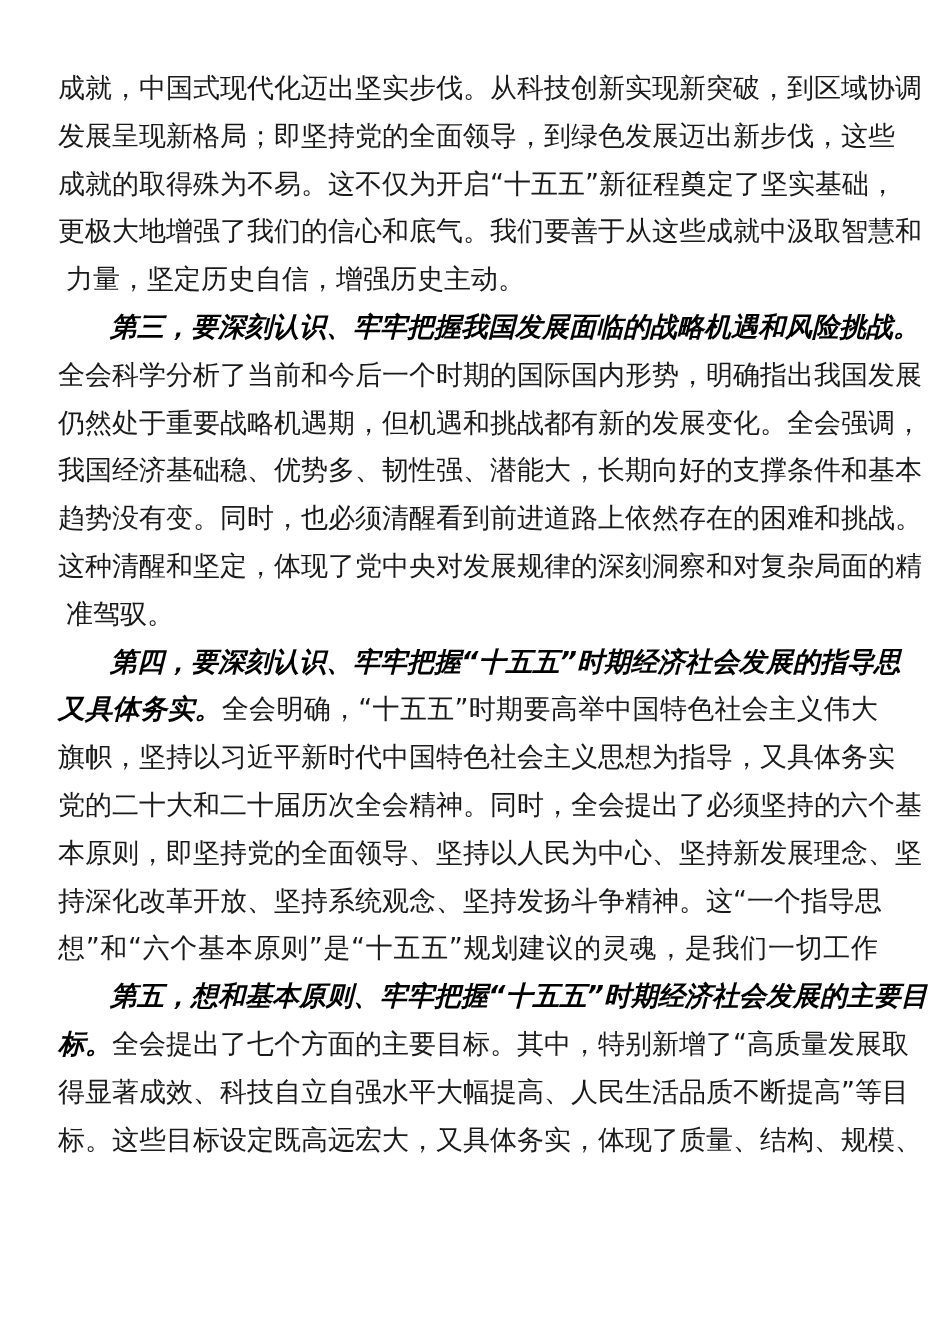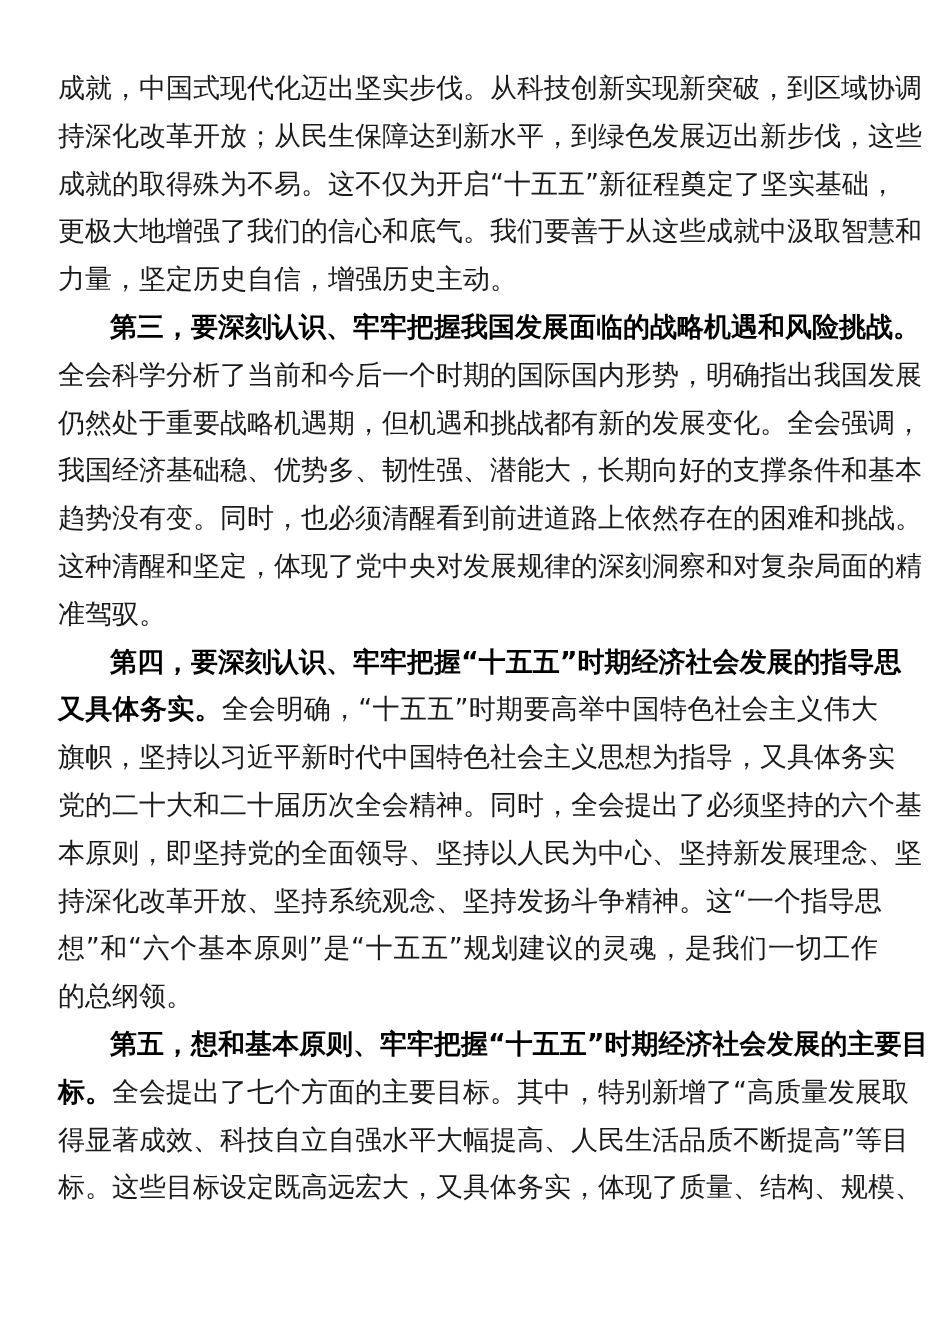--- a/index.html
+++ b/index.html
@@ -26,46 +26,48 @@
     height: 47.8px;
     line-height: 47.8px;
     font-size: 27px;
     white-space: nowrap;
     text-align: justify;
     text-align-last: justify;
     letter-spacing: 0px;
   }
   .line.last {
     text-align-last: left;
+    margin-left: 8px;
   }
   .line.indent {
     padding-left: 52px;
   }
   .bold {
     font-weight: bold;
     color: #000;
+    font-style: italic;
   }
   .line-inner {
     display: inline-block;
     width: 100%;
     text-align: justify;
     text-align-last: justify;
   }
   .line.last .line-inner {
     text-align-last: left;
   }
 </style>
 </head>
 <body>
 
 <div class="page">
 
   <div>
     <span class="line"><span class="line-inner">成就，中国式现代化迈出坚实步伐。从科技创新实现新突破，到区域协调</span></span>
-    <span class="line"><span class="line-inner">持深化改革开放；从民生保障达到新水平，到绿色发展迈出新步伐，这些</span></span>
+    <span class="line"><span class="line-inner">发展呈现新格局；即坚持党的全面领导，到绿色发展迈出新步伐，这些</span></span>
     <span class="line"><span class="line-inner">成就的取得殊为不易。这不仅为开启“十五五”新征程奠定了坚实基础，</span></span>
     <span class="line"><span class="line-inner">更极大地增强了我们的信心和底气。我们要善于从这些成就中汲取智慧和</span></span>
     <span class="line last"><span class="line-inner">力量，坚定历史自信，增强历史主动。</span></span>
   </div>
 
   <div>
     <span class="line indent"><span class="line-inner bold">第三，要深刻认识、牢牢把握我国发展面临的战略机遇和风险挑战。</span></span>
     <span class="line"><span class="line-inner">全会科学分析了当前和今后一个时期的国际国内形势，明确指出我国发展</span></span>
     <span class="line"><span class="line-inner">仍然处于重要战略机遇期，但机遇和挑战都有新的发展变化。全会强调，</span></span>
     <span class="line"><span class="line-inner">我国经济基础稳、优势多、韧性强、潜能大，长期向好的支撑条件和基本</span></span>
@@ -75,21 +77,20 @@
   </div>
 
   <div>
     <span class="line indent"><span class="line-inner bold">第四，要深刻认识、牢牢把握“十五五”时期经济社会发展的指导思</span></span>
     <span class="line"><span class="line-inner"><span class="bold">又具体务实。</span><span>全会明确，“十五五”时期要高举中国特色社会主义伟大</span></span></span>
     <span class="line"><span class="line-inner">旗帜，坚持以习近平新时代中国特色社会主义思想为指导，又具体务实</span></span>
     <span class="line"><span class="line-inner">党的二十大和二十届历次全会精神。同时，全会提出了必须坚持的六个基</span></span>
     <span class="line"><span class="line-inner">本原则，即坚持党的全面领导、坚持以人民为中心、坚持新发展理念、坚</span></span>
     <span class="line"><span class="line-inner">持深化改革开放、坚持系统观念、坚持发扬斗争精神。这“一个指导思</span></span>
     <span class="line"><span class="line-inner">想”和“六个基本原则”是“十五五”规划建议的灵魂，是我们一切工作</span></span>
-    <span class="line last"><span class="line-inner">的总纲领。</span></span>
   </div>
 
   <div>
     <span class="line indent"><span class="line-inner bold">第五，想和基本原则、牢牢把握“十五五”时期经济社会发展的主要目</span></span>
     <span class="line"><span class="line-inner"><span class="bold">标。</span><span>全会提出了七个方面的主要目标。其中，特别新增了“高质量发展取</span></span></span>
     <span class="line"><span class="line-inner">得显著成效、科技自立自强水平大幅提高、人民生活品质不断提高”等目</span></span>
     <span class="line"><span class="line-inner">标。这些目标设定既高远宏大，又具体务实，体现了质量、结构、规模、</span></span>
   </div>
 
 </div>

